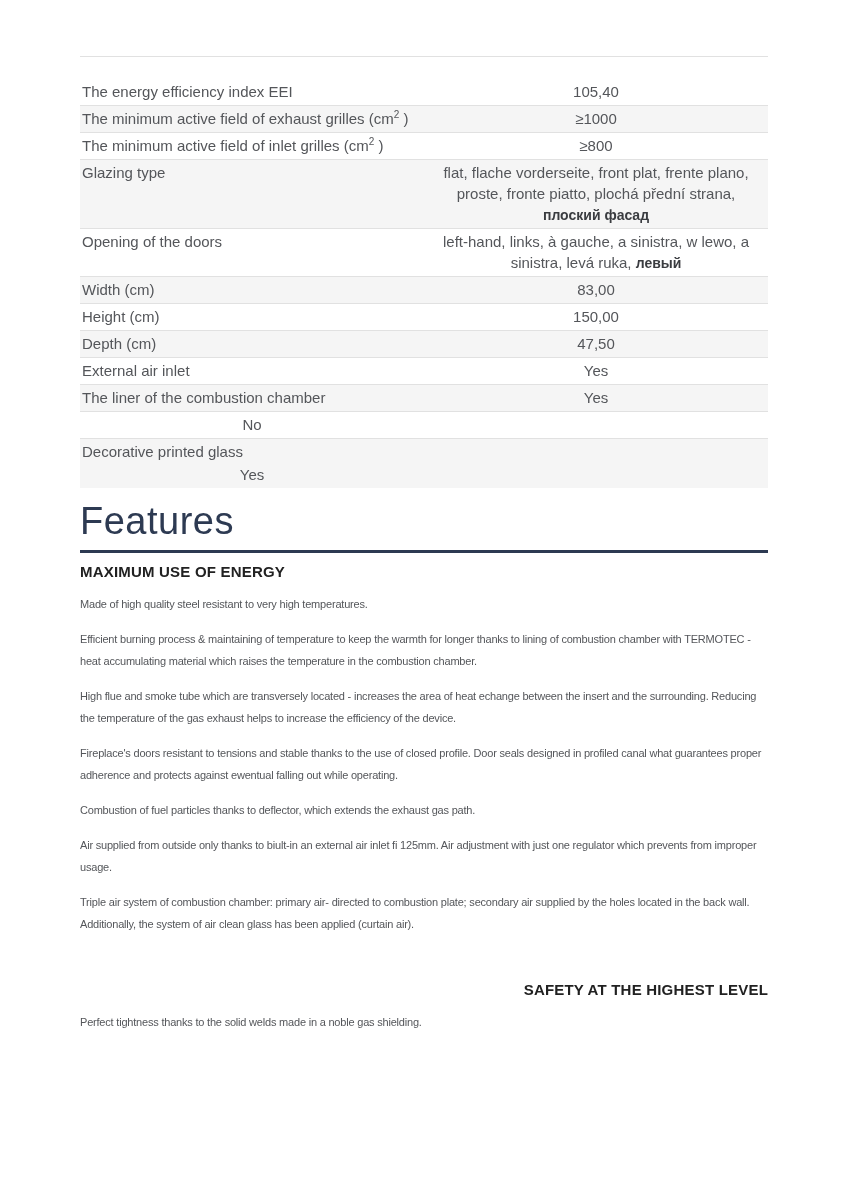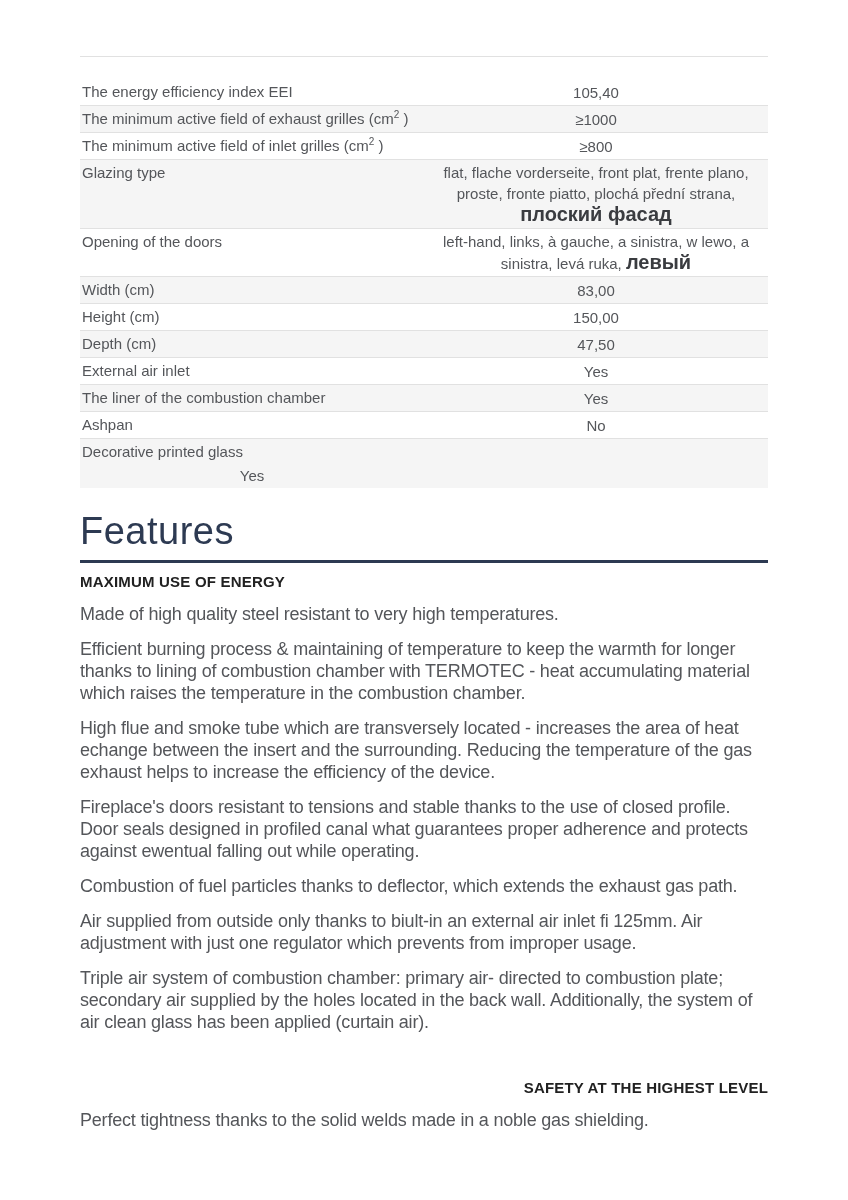--- a/index.html
+++ b/index.html
@@ -39,48 +39,48 @@
   }
   .spec-value {
     width: 50%;
     padding: 1px 2px;
     text-align: center;
     color: #54565a;
   }
   sup { font-size: 10px; line-height: 0; }
   .cyr-bold {
     font-weight: 700;
-    font-size: 20px;
+    font-size: 14px;
     color: #3a3c40;
   }
 
   
   .features-title {
-    margin-top: 22px;
+    margin-top: 12px;
     font-size: 38px;
     font-weight: 400;
     letter-spacing: 0.5px;
     color: #2d3a52;
   }
   .features-divider {
     border: none;
     border-top: 3px solid #2d3a52;
     margin-top: 7px;
   }
   .section-heading {
     margin-top: 10px;
     font-size: 15px;
     font-weight: 700;
     letter-spacing: 0.2px;
     color: #212121;
   }
   .section-heading.spaced { margin-top: 46px; text-align: right; }
   .feature-paragraph {
     margin-top: 13px;
-    font-size: 18px;
+    font-size: 11px;
     line-height: 22px;
     letter-spacing: -0.2px;
     color: #54565a;
     max-width: 688px;
   }
 </style>
 </head>
 <body>
 
 <div class="page">
@@ -132,21 +132,20 @@
       <div class="spec-label"><span>External air inlet</span><sup></sup><span></span></div>
       <div class="spec-value"><span>Yes</span><span class="cyr-bold"></span></div>
     </div>
 
     <div class="spec-row">
       <div class="spec-label"><span>The liner of the combustion chamber</span><sup></sup><span></span></div>
       <div class="spec-value"><span>Yes</span><span class="cyr-bold"></span></div>
     </div>
 
     <div class="spec-row">
-      <div class="spec-label"><span>Ashpan</span><sup></sup><span></span></div>
       <div class="spec-value"><span>No</span><span class="cyr-bold"></span></div>
     </div>
 
     <div class="spec-row">
       <div class="spec-label"><span>Decorative printed glass</span><sup></sup><span></span></div>
       <div class="spec-value"><span>Yes</span><span class="cyr-bold"></span></div>
     </div>
 
   </div>
 

